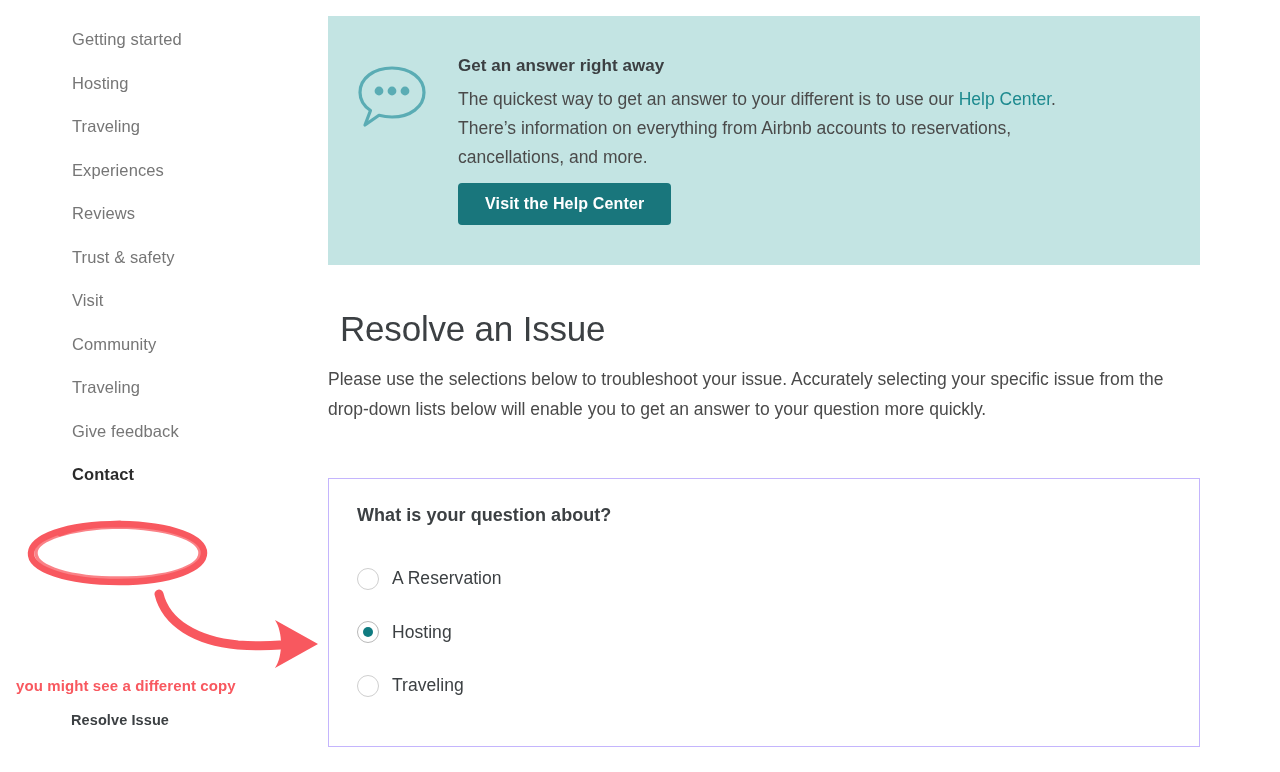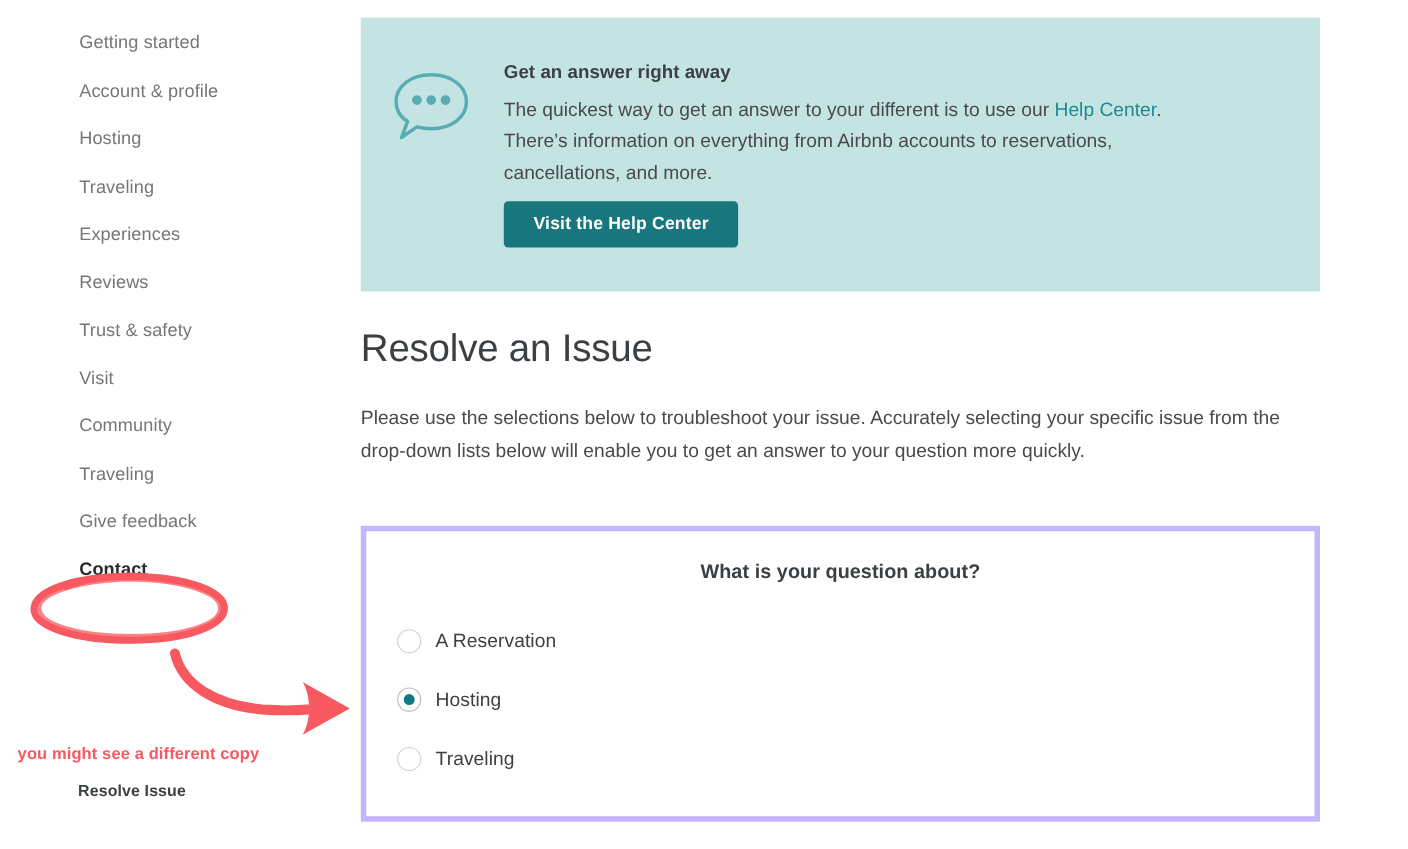--- a/index.html
+++ b/index.html
@@ -100,43 +100,42 @@
     border: none; border-radius: 4px;
     letter-spacing: 0.15px;
     cursor: pointer;
     font-family: "Liberation Sans", sans-serif;
   }
 
   
   #page-title {
     position: absolute;
     left: 0; top: 297px;
-    margin: 0;
+    margin: 12px;
     font-size: 35px; font-weight: 400;
     color: #3c4043;
     letter-spacing: -0.2px;
   }
   #page-intro {
     position: absolute;
     left: 0; top: 364px;
     width: 862px;
     margin: 0;
     font-size: 17.5px; line-height: 30px;
     color: #4a4a4a;
   }
 
   
   #question-card {
     position: absolute;
     left: 0; top: 478px;
     width: 872px; height: 269px;
     background: #ffffff;
-    border: 5px solid #c4b5fd;
+    border: 1px solid #c4b5fd;
     padding: 26px 28px;
-    text-align: center;
   }
   #question-card-title {
     margin: 0 0 26px 0;
     font-size: 18px; font-weight: 700;
     color: #3c4043;
     letter-spacing: 0.05px;
   }
   .radio-row {
     display: flex; align-items: center;
     height: 53.5px;
@@ -168,23 +167,20 @@
   }
 </style>
 </head>
 <body>
 
 <div id="page">
 
   <nav id="sidebar">
     <div class="nav-item">
       <span>Getting started</span>
-    </div>
-    <div class="nav-item">
-      <span>Account &amp; profile</span>
     </div>
     <div class="nav-item">
       <span>Hosting</span>
     </div>
     <div class="nav-item">
       <span>Traveling</span>
     </div>
     <div class="nav-item">
       <span>Experiences</span>
     </div>

